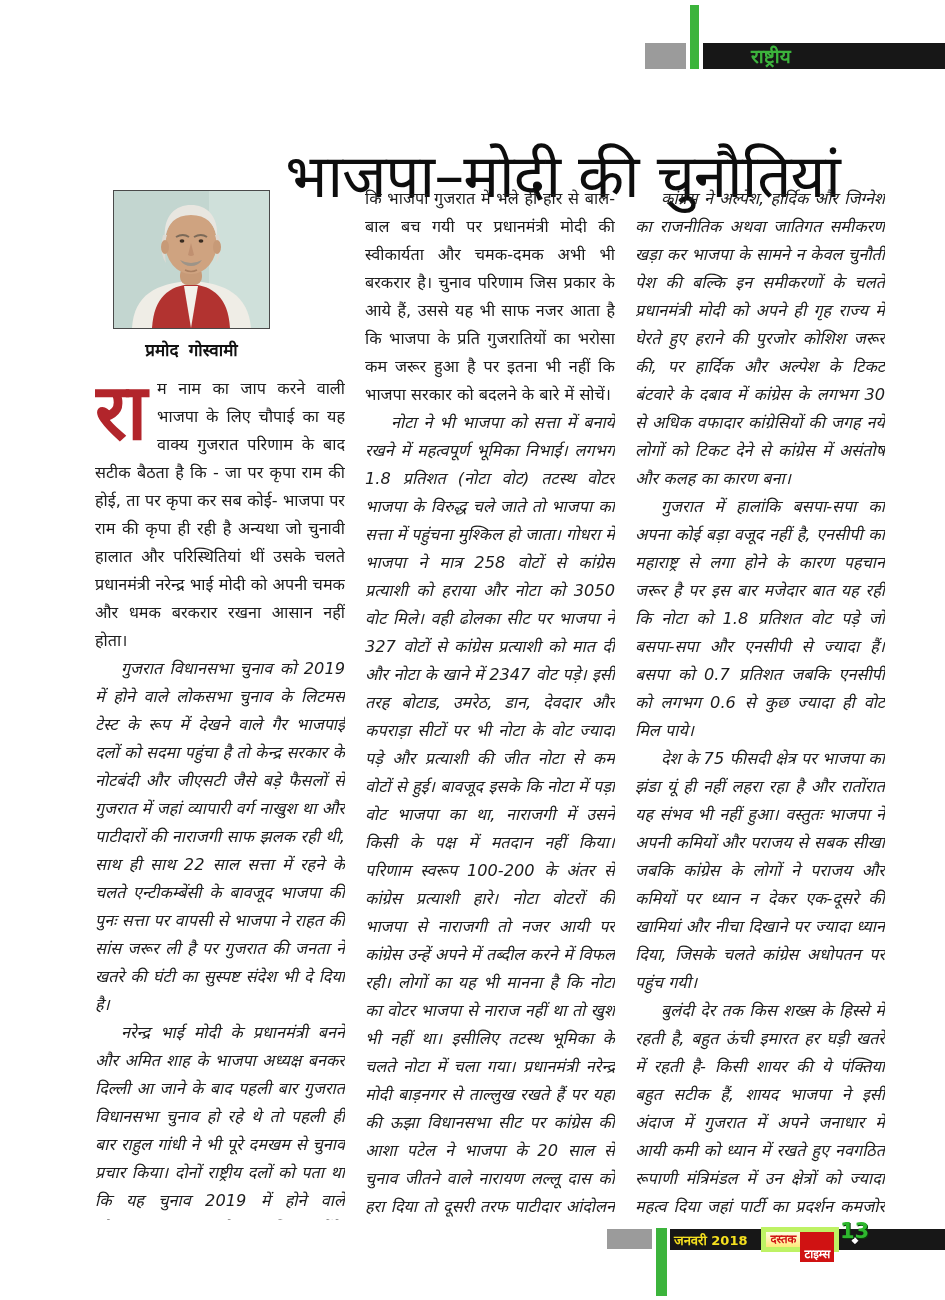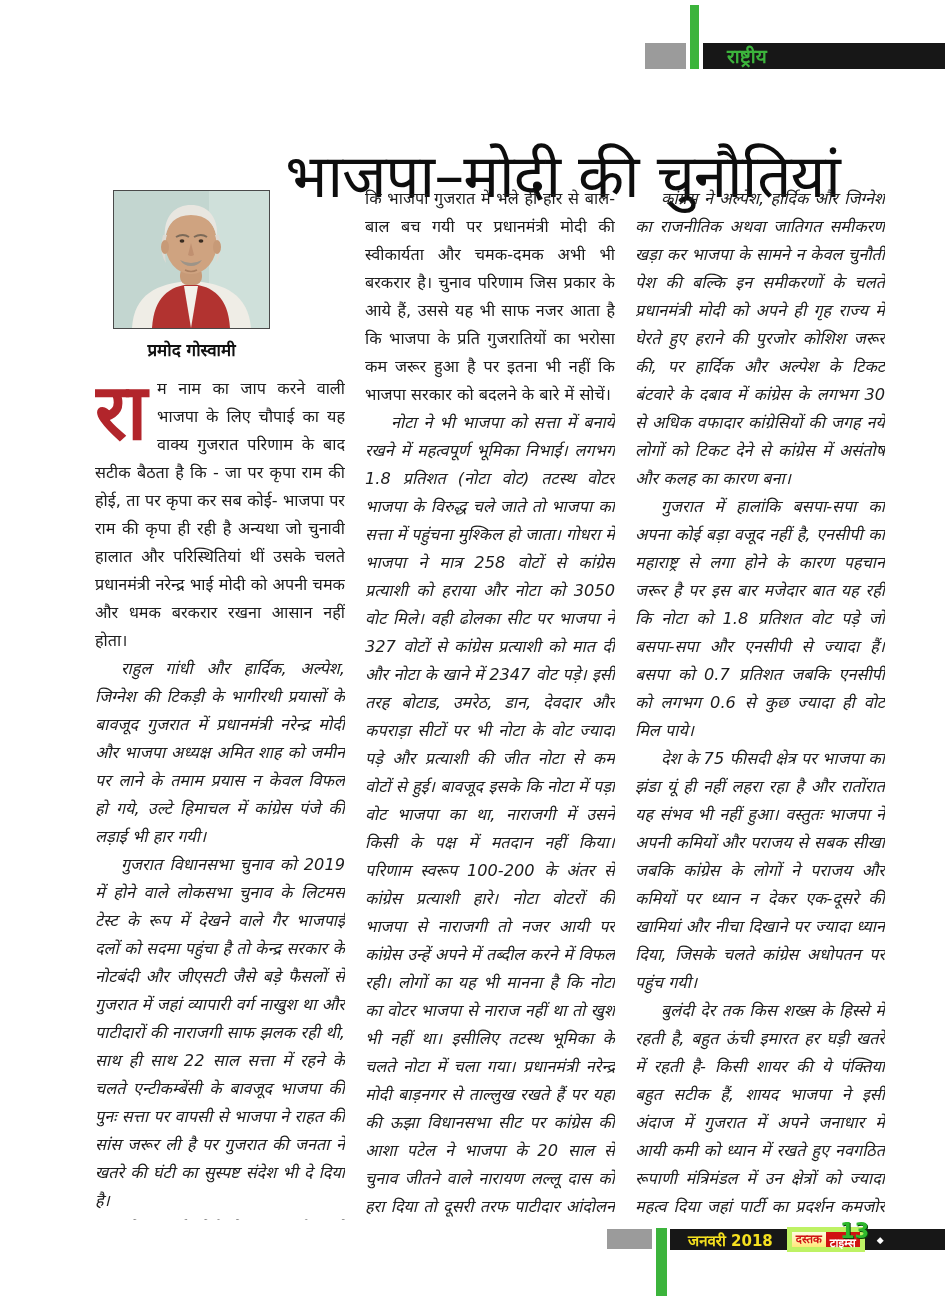--- a/index.html
+++ b/index.html
@@ -17,21 +17,21 @@
     color:#1a1a1a;overflow:hidden;
   }
   
   .hdr-gray{position:absolute;left:645px;top:43px;width:41px;height:26px;background:#9b9b9b;}
   .hdr-green{position:absolute;left:690px;top:5px;width:9px;height:64px;background:var(--accent-green);}
   .hdr-black{
     position:absolute;left:703px;top:43px;width:242px;height:26px;background:var(--bar-black);
     display:flex;align-items:center;
   }
   .hdr-black .section-label{
-    color:var(--accent-green);font-size:19px;font-weight:bold;margin-left:24px;line-height:1;
+    color:var(--accent-green);font-size:19px;font-weight:bold;margin-left:48px;line-height:1;
   }
   
   .page-title{
     position:absolute;left:180px;top:86px;width:765px;height:96px;
     display:flex;align-items:center;justify-content:center;
     font-size:60px;font-weight:400;color:#0d0d0d;letter-spacing:-1px;white-space:nowrap;
   }
   
   .columns{
     position:absolute;left:95px;top:185px;width:790px;height:1035px;
@@ -40,42 +40,42 @@
   .col{width:250px;overflow:hidden;}
   .para{
     margin:0;font-size:16.2px;line-height:28px;text-align:justify;color:#1c1c1c;
   }
   .para.indent{text-indent:26px;font-style:italic;}
   .dropcap{
     float:left;color:var(--dropcap-red);font-weight:800;
     font-size:78px;line-height:62px;padding:6px 10px 2px 0;
   }
   
-  .photo-wrap{width:160px;margin:5px 0 6px 18px;}
+  .photo-wrap{width:160px;margin:5px 0 6px 18px;font-family:Liberation Mono, monospace;}
   .photo-frame{
     width:155px;height:137px;border:1px solid #4a4a4a;background:#c9d8d3;overflow:hidden;
   }
   .photo-frame svg{display:block;}
   .photo-caption{
     width:157px;text-align:center;font-weight:bold;font-size:17px;margin:9px 0 14px 0;color:#111;
   }
   
   .ftr-gray{position:absolute;left:607px;top:1229px;width:45px;height:20px;background:#9b9b9b;}
   .ftr-green{position:absolute;left:656px;top:1228px;width:11px;height:68px;background:var(--accent-green);}
   .ftr-black{
     position:absolute;left:670px;top:1229px;width:275px;height:21px;background:var(--bar-black);
     display:flex;align-items:center;
   }
-  .ftr-date{color:var(--footer-yellow);font-size:15px;font-weight:bold;margin-left:18px;white-space:nowrap;}
+  .ftr-date{color:var(--footer-yellow);font-size:13px;font-weight:bold;margin-left:4px;white-space:nowrap;}
   .ftr-logo{
     display:flex;align-items:stretch;height:15px;margin-left:14px;border:5px solid #bef264;
     font-size:11.5px;font-weight:bold;line-height:15px;white-space:nowrap;
   }
   .ftr-logo .logo-left{background:linear-gradient(#fffbe2,#ffe87a);color:#d01212;padding:0 4px;}
-  .ftr-logo .logo-right{background:#d01212;color:#ffffff;padding:4px 4px;}
+  .ftr-logo .logo-right{background:#d01212;color:#ffffff;padding:15px 4px;}
   .ftr-diamond{color:#ffffff;font-size:9px;margin-left:12px;}
   .ftr-pagenum{
     position:absolute;left:840px;top:1221px;color:var(--page-green);
     font-size:21px;font-weight:800;line-height:1;text-shadow:1px 1px 0 #0a400a;
   }
 </style>
 </head>
 <body>
 
 <div class="hdr-gray"></div>
@@ -118,21 +118,20 @@
           <path d="M77,52 q-2,8 -3,12 q3,2 6,0 q-1,-4 -3,-12" fill="#c09070"></path>
 
           <path d="M66,69 q11,6 22,0 q-4,6 -11,6 q-7,0 -11,-6" fill="#9d9488"></path>
 
           <path d="M71,79 q6,3 12,0" stroke="#a97f60" stroke-width="1.6" fill="none"></path>
         </svg>
       </div>
       <div class="photo-caption">प्रमोद गोस्वामी</div>
     </div>
   <p class="para"><span class="dropcap">रा</span>म नाम का जाप करने वाली भाजपा के लिए चौपाई का यह वाक्य गुजरात परिणाम के बाद सटीक बैठता है कि - जा पर कृपा राम की होई, ता पर कृपा कर सब कोई- भाजपा पर राम की कृपा ही रही है अन्यथा जो चुनावी हालात और परिस्थितियां थीं उसके चलते प्रधानमंत्री नरेन्द्र भाई मोदी को अपनी चमक और धमक बरकरार रखना आसान नहीं होता।</p>
-      <p class="para indent">राहुल गांधी और हार्दिक, अल्पेश, जिग्नेश की टिकड़ी के भागीरथी प्रयासों के बावजूद गुजरात में प्रधानमंत्री नरेन्द्र मोदी और भाजपा अध्यक्ष अमित शाह को जमीन पर लाने के तमाम प्रयास न केवल विफल हो गये, उल्टे हिमाचल में कांग्रेस पंजे की लड़ाई भी हार गयी।</p>
       <p class="para indent">गुजरात विधानसभा चुनाव को 2019 में होने वाले लोकसभा चुनाव के लिटमस टेस्ट के रूप में देखने वाले गैर भाजपाई दलों को सदमा पहुंचा है तो केन्द्र सरकार के नोटबंदी और जीएसटी जैसे बड़े फैसलों से गुजरात में जहां व्यापारी वर्ग नाखुश था और पाटीदारों की नाराजगी साफ झलक रही थी, साथ ही साथ 22 साल सत्ता में रहने के चलते एन्टीकम्बेंसी के बावजूद भाजपा की पुनः सत्ता पर वापसी से भाजपा ने राहत की सांस जरूर ली है पर गुजरात की जनता ने खतरे की घंटी का सुस्पष्ट संदेश भी दे दिया है।</p>
       <p class="para indent">नरेन्द्र भाई मोदी के प्रधानमंत्री बनने और अमित शाह के भाजपा अध्यक्ष बनकर दिल्ली आ जाने के बाद पहली बार गुजरात विधानसभा चुनाव हो रहे थे तो पहली ही बार राहुल गांधी ने भी पूरे दमखम से चुनाव प्रचार किया। दोनों राष्ट्रीय दलों को पता था कि यह चुनाव 2019 में होने वाले लोकसभा चुनाव को प्रभावित करेंगे। प्रधानमंत्री नरेन्द्र मोदी के विरुद्ध जिस अंदाज में राहुल गांधी ने कमान संभाली उससे कुछ माह पूर्व भी कांग्रेस की आपसी फूट और गुटबाजी के बावजूद 80 सीटों से ज्यादा जीतने के साथ-साथ मोदी जैसे कद्दावर नेता को उसके गृह राज्य में चुनौती देकर भाजपा को 99 सीटों पर समेट देना कम मायने नहीं रखता है।</p>
     </div>
   <div class="col">
       <p class="para">कि भाजपा गुजरात में भले ही हार से बाल-बाल बच गयी पर प्रधानमंत्री मोदी की स्वीकार्यता और चमक-दमक अभी भी बरकरार है। चुनाव परिणाम जिस प्रकार के आये हैं, उससे यह भी साफ नजर आता है कि भाजपा के प्रति गुजरातियों का भरोसा कम जरूर हुआ है पर इतना भी नहीं कि भाजपा सरकार को बदलने के बारे में सोचें।</p>
       <p class="para indent">नोटा ने भी भाजपा को सत्ता में बनाये रखने में महत्वपूर्ण भूमिका निभाई। लगभग 1.8 प्रतिशत (नोटा वोट) तटस्थ वोटर भाजपा के विरुद्ध चले जाते तो भाजपा का सत्ता में पहुंचना मुश्किल हो जाता। गोधरा में भाजपा ने मात्र 258 वोटों से कांग्रेस प्रत्याशी को हराया और नोटा को 3050 वोट मिले। वही ढोलका सीट पर भाजपा ने 327 वोटों से कांग्रेस प्रत्याशी को मात दी और नोटा के खाने में 2347 वोट पड़े। इसी तरह बोटाड, उमरेठ, डान, देवदार और कपराड़ा सीटों पर भी नोटा के वोट ज्यादा पड़े और प्रत्याशी की जीत नोटा से कम वोटों से हुई। बावजूद इसके कि नोटा में पड़ा वोट भाजपा का था, नाराजगी में उसने किसी के पक्ष में मतदान नहीं किया। परिणाम स्वरूप 100-200 के अंतर से कांग्रेस प्रत्याशी हारे। नोटा वोटरों की भाजपा से नाराजगी तो नजर आयी पर कांग्रेस उन्हें अपने में तब्दील करने में विफल रही। लोगों का यह भी मानना है कि नोटा का वोटर भाजपा से नाराज नहीं था तो खुश भी नहीं था। इसीलिए तटस्थ भूमिका के चलते नोटा में चला गया। प्रधानमंत्री नरेन्द्र मोदी बाड़नगर से ताल्लुख रखते हैं पर यहां की ऊझा विधानसभा सीट पर कांग्रेस की आशा पटेल ने भाजपा के 20 साल से चुनाव जीतने वाले नारायण लल्लू दास को हरा दिया तो दूसरी तरफ पाटीदार आंदोलन के गढ़ महिसाड़ा में उपमुख्यमंत्री नितिन पटेल चुनाव जीत गये तो कांग्रेस के बड़े नेता अर्जुन मुडवाडिया, शक्ति सिंह गोहिल, सिद्धार्थ चिमनभाई पटेल जैसे लोग चुनाव हार गये। वही जिग्नेश और अल्पेश जिन्होंने राजनीति में कदम रखते ही अपने-अपने चुनाव जीत लिये तो भाजपा के पांच मंत्रियों को मुंह की खानी पड़ी। राहुल गांधी ने पहली बार जिस ढंग से 26 मंदिरों में माथा टेका और पाटीदारों को अपने पक्ष में जोड़ने के लिए जो समीकरण बनाकर जीतोड़ मेहनत कर गुजरात में भाजपा को बैकफुट पर लाने का काम किया तो इसे -हरि कृपा- ही कहा जायेगा कि चुनाव के अंतिम पड़ाव पर आते-आते कांग्रेस के ही दो वरिष्ठ नेताओं कपिल सिब्बल द्वारा राम मंदिर पर दी गयी दलील और मणिशंकर अय्यर की प्रधानमंत्री पर नीच जैसे शब्दों की टिप्पणी भाजपा के लिए चुनावी वरदान साबित हुई। कांग्रेस नेताओं के अमर्यादित बयानों को प्रधानमंत्री मोदी ने गुजरात की अस्मिता से</p>
     </div>
   <div class="col">
       <p class="para indent">कांग्रेस ने अल्पेश, हार्दिक और जिग्नेश का राजनीतिक अथवा जातिगत समीकरण खड़ा कर भाजपा के सामने न केवल चुनौती पेश की बल्कि इन समीकरणों के चलते प्रधानमंत्री मोदी को अपने ही गृह राज्य में घेरते हुए हराने की पुरजोर कोशिश जरूर की, पर हार्दिक और अल्पेश के टिकट बंटवारे के दबाव में कांग्रेस के लगभग 30 से अधिक वफादार कांग्रेसियों की जगह नये लोगों को टिकट देने से कांग्रेस में असंतोष और कलह का कारण बना।</p>
       <p class="para indent">गुजरात में हालांकि बसपा-सपा का अपना कोई बड़ा वजूद नहीं है, एनसीपी का महाराष्ट्र से लगा होने के कारण पहचान जरूर है पर इस बार मजेदार बात यह रही कि नोटा को 1.8 प्रतिशत वोट पड़े जो बसपा-सपा और एनसीपी से ज्यादा हैं। बसपा को 0.7 प्रतिशत जबकि एनसीपी को लगभग 0.6 से कुछ ज्यादा ही वोट मिल पाये।</p>

